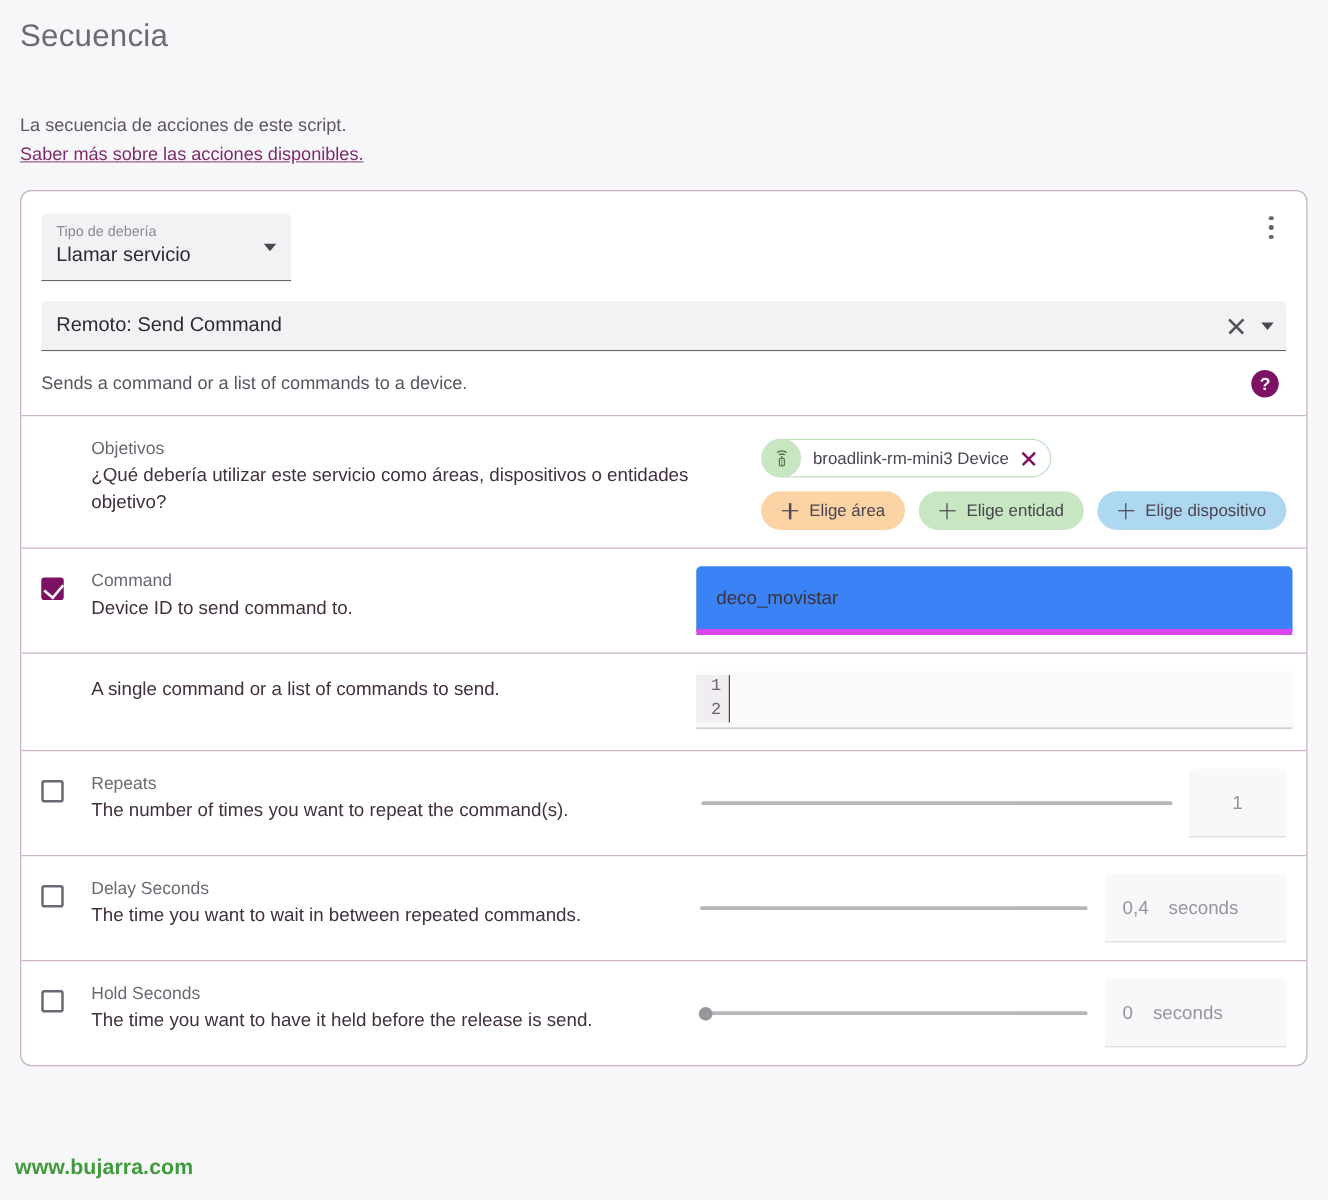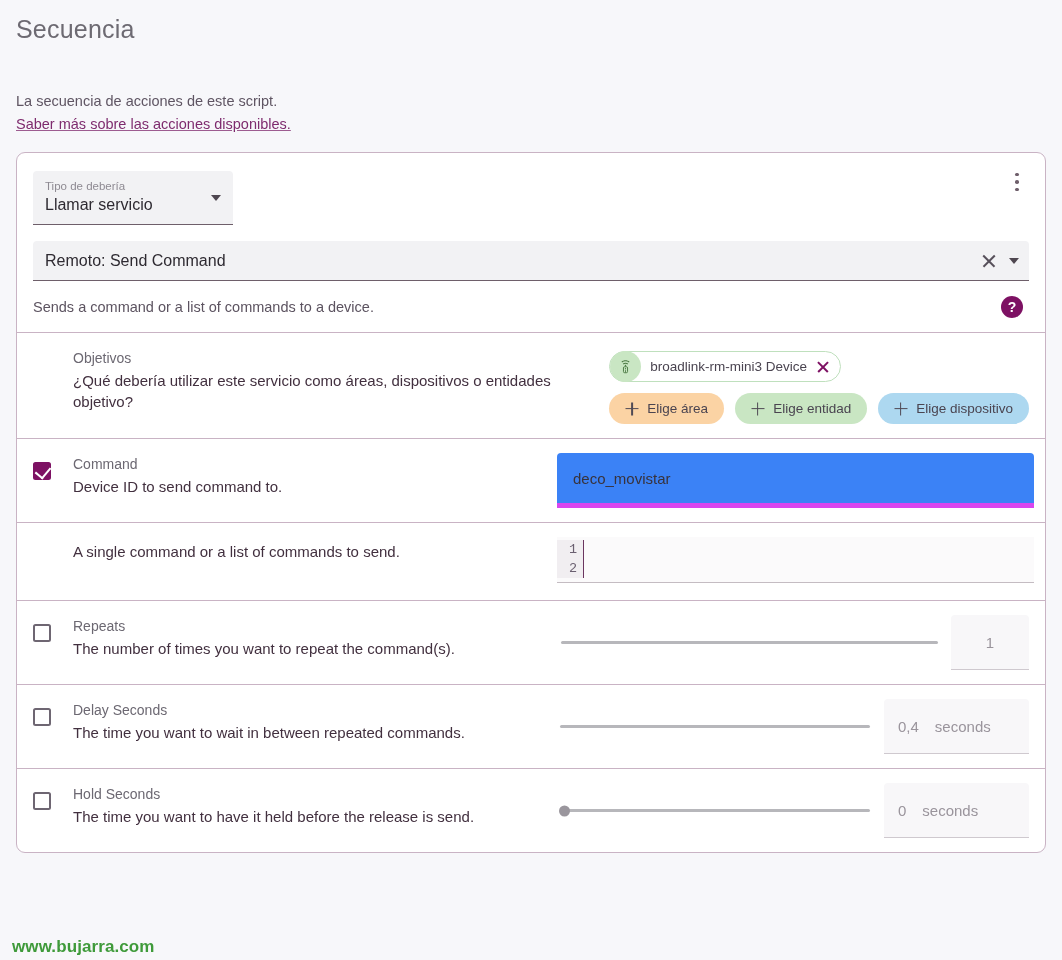--- a/index.html
+++ b/index.html
@@ -234,21 +234,21 @@
     background: #f8f7f9; border-bottom: 1px solid #cfc9cf;
     border-radius: 4px 4px 0 0;
     height: 55px; display: flex; align-items: center;
     padding: 0 14px; gap: 16px; flex-shrink: 0;
     font-size: 15px; color: #9a949c;
   }
   .numbox .suffix { color: #9a949c; }
 
   
   .watermark {
-    position: absolute; left: 12px; bottom: 3px;
+    position: absolute; left: 12px; bottom: 16px;
     font-size: 17px; font-weight: 700; color: #3f9a3a;
     letter-spacing: .1px;
   }
 </style>
 </head>
 <body>
 
 <div class="page-head">
   <h1 class="page-title">Secuencia</h1>
   <div class="page-sub">La secuencia de acciones de este script.</div>

